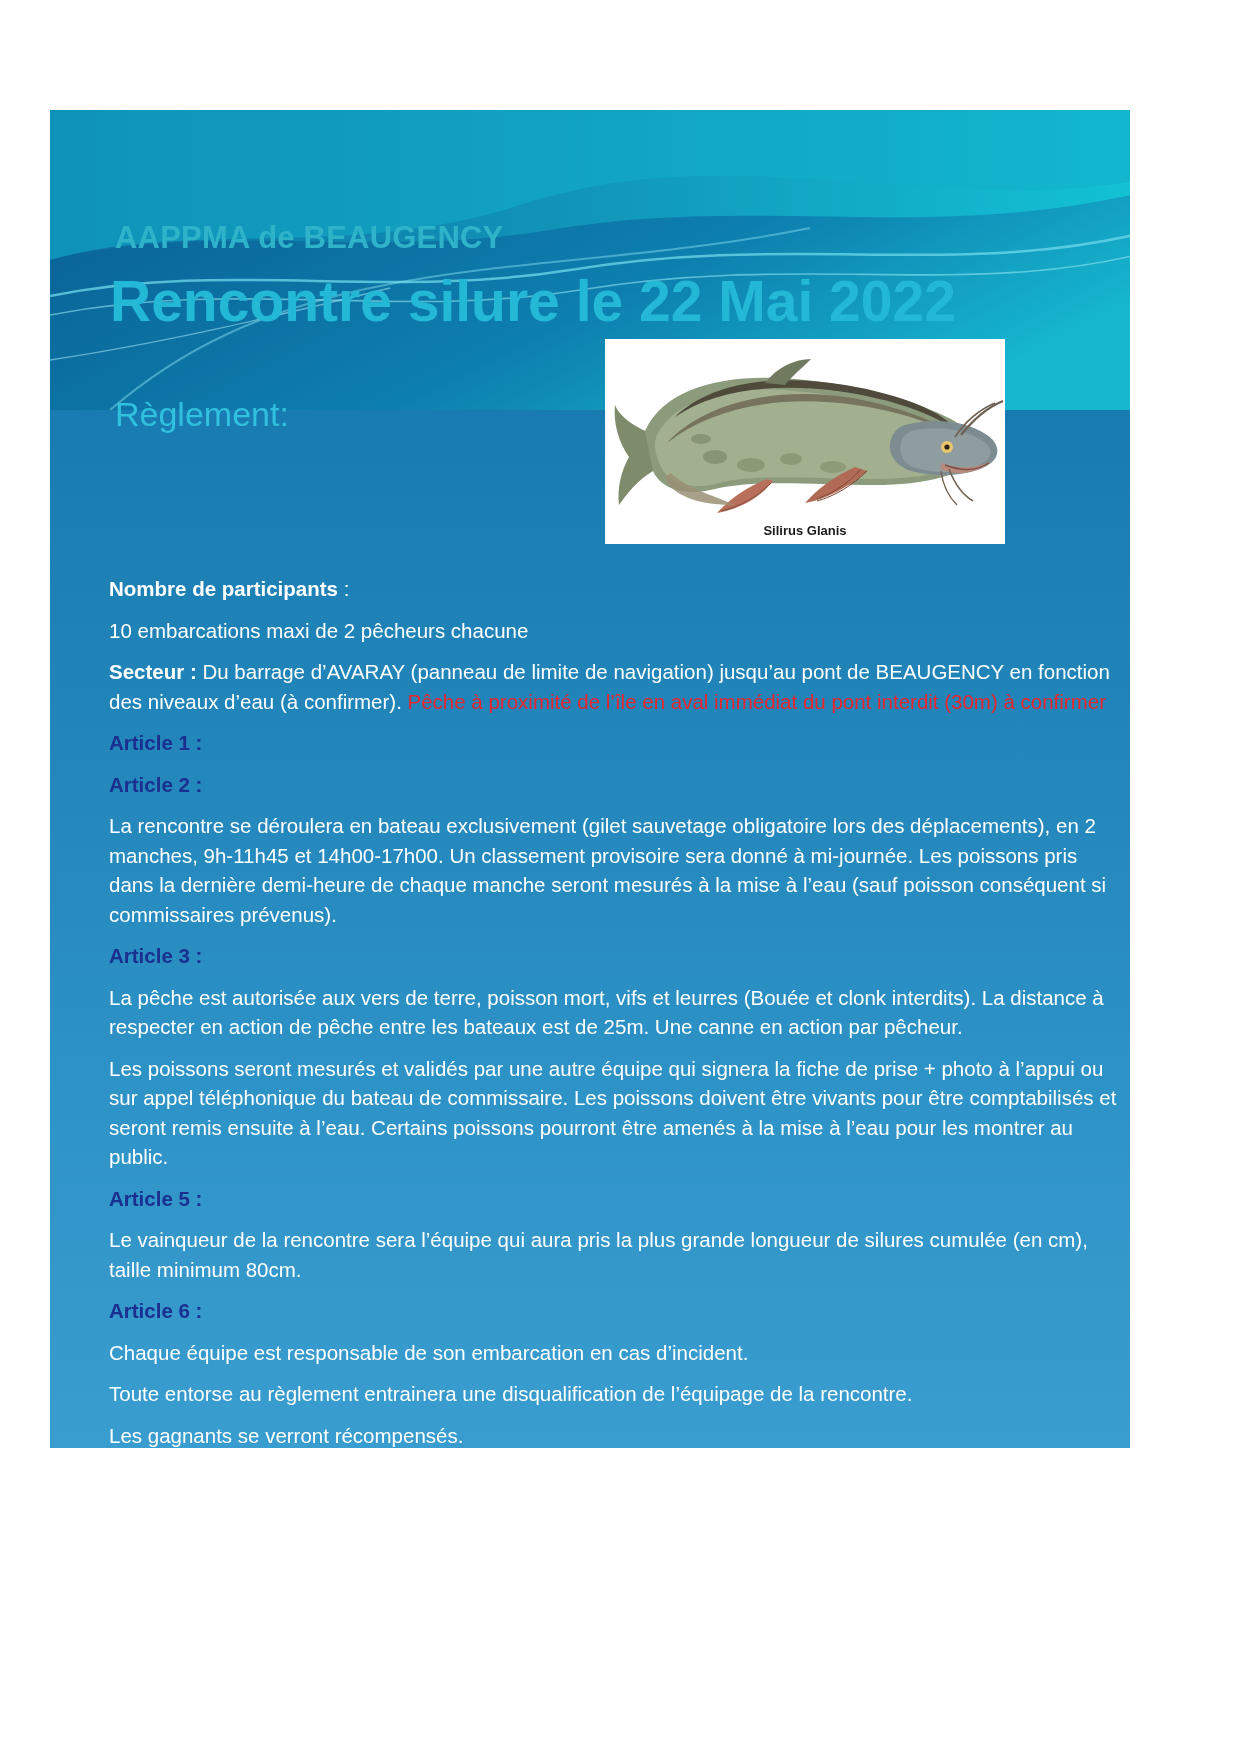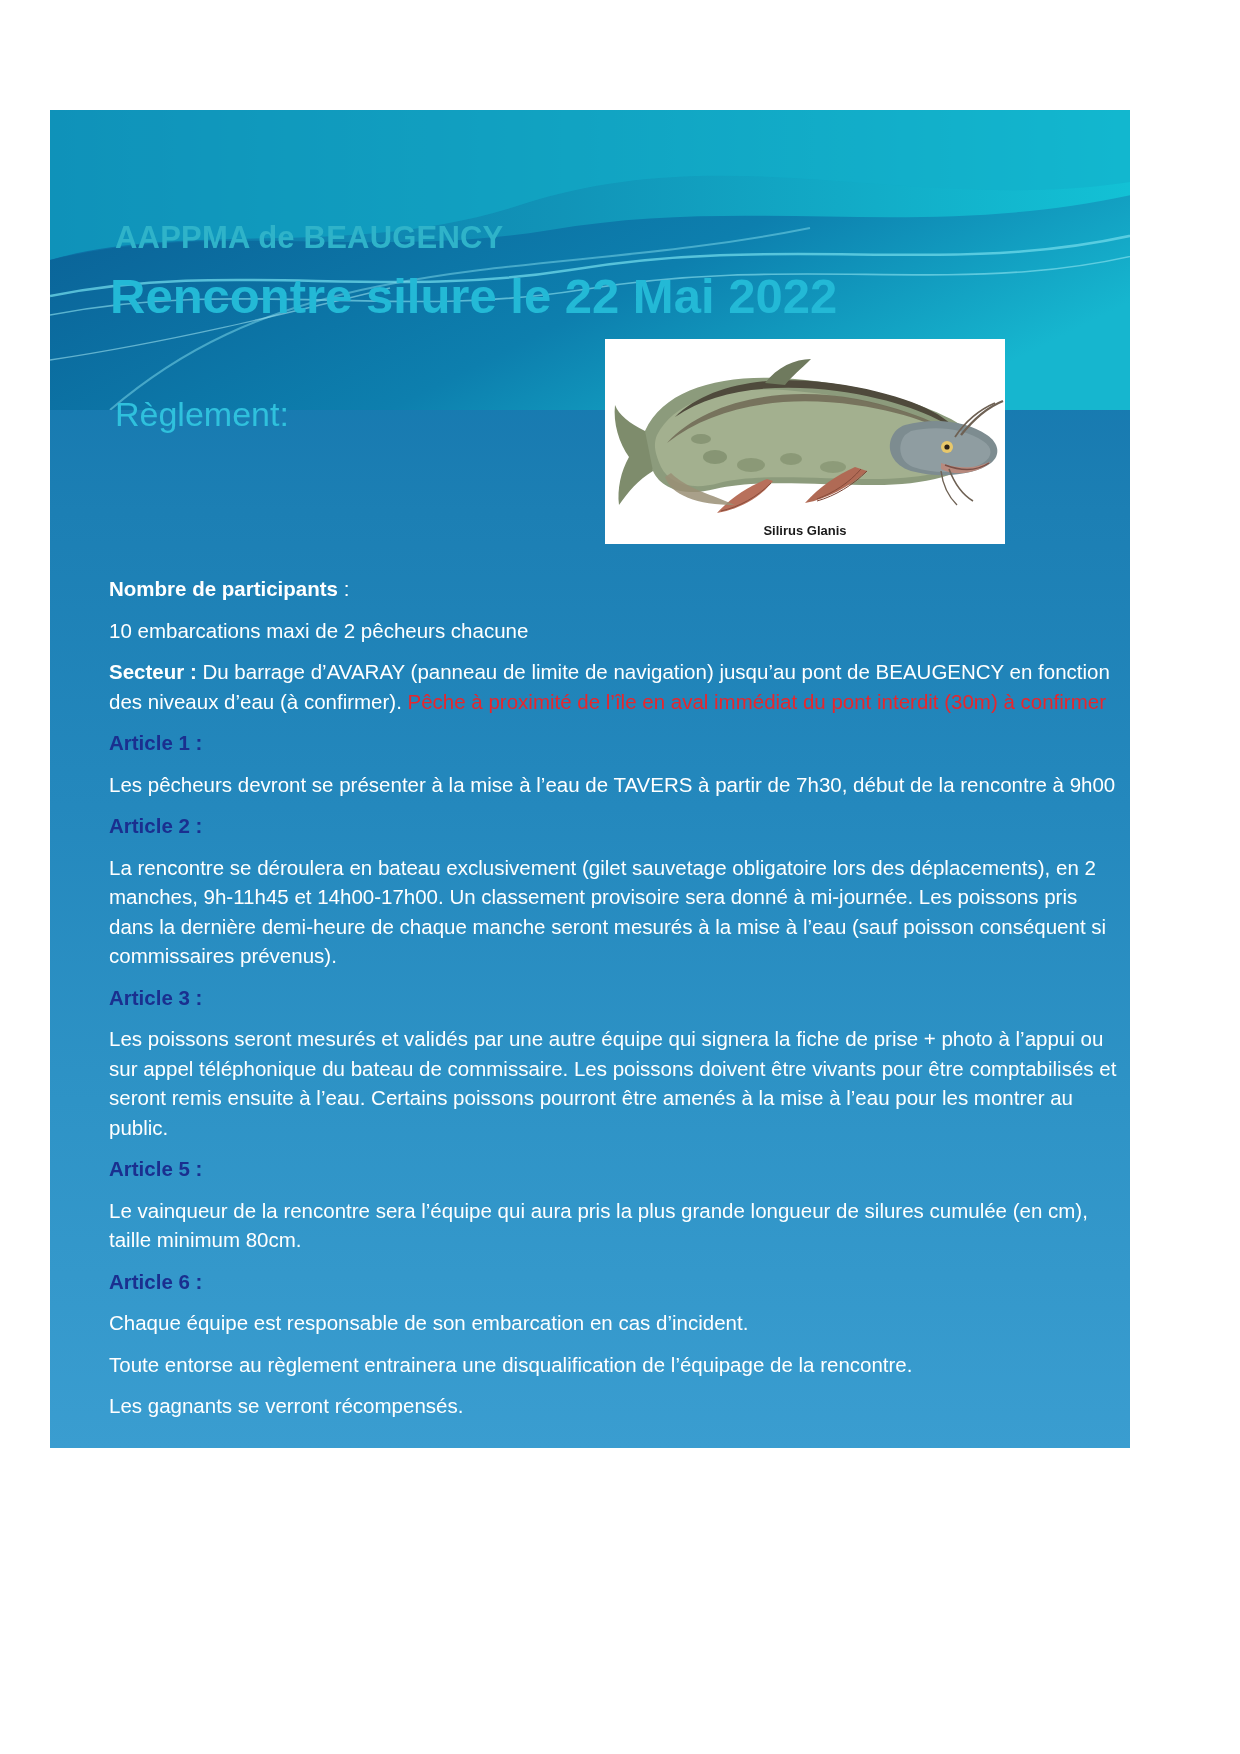--- a/index.html
+++ b/index.html
@@ -43,21 +43,21 @@
     font-size: 31px;
     font-weight: bold;
     color: #2fb3c9;
     letter-spacing: 0.2px;
     white-space: nowrap;
   }
   .main-title {
     position: absolute;
     left: 60px;
     top: 158px;
-    font-size: 49px;
+    font-size: 57px;
     font-weight: bold;
     color: #23b9d6;
     white-space: nowrap;
   }
   .reglement-title {
     position: absolute;
     left: 65px;
     top: 285px;
     font-size: 34px;
     font-weight: normal;
@@ -186,26 +186,26 @@
   <div class="rules">
     <p>
       <span class="lbl-bold">Nombre de participants</span><span> :</span>
     </p>
     <p>10 embarcations maxi  de 2 pêcheurs chacune</p>
     <p>
       <span class="lbl-bold">Secteur :</span><span> Du barrage d’AVARAY (panneau de limite de navigation) jusqu’au pont de BEAUGENCY en fonction des niveaux d’eau (à confirmer). </span><span class="red">Pêche à proximité de l’île en aval immédiat du pont interdit (30m) à confirmer</span>
     </p>
 
     <p class="art-head">Article 1 :</p>
-    <p>Les pêcheurs devront se présenter à la mise à l’eau de TAVERS à partir de 7h30, début de la rencontre à 9h00</p>
 
     <p class="art-head">Article 2 :</p>
     <p>La rencontre se déroulera en bateau exclusivement (gilet sauvetage obligatoire lors des déplacements), en 2 manches, 9h-11h45 et 14h00-17h00. Un classement provisoire sera donné à mi-journée. Les poissons pris dans la dernière demi-heure de chaque manche seront mesurés à la mise à l’eau (sauf poisson conséquent si commissaires prévenus).</p>
 
     <p class="art-head">Article 3 :</p>
+    <p>La pêche est autorisée aux vers de terre, poisson mort, vifs et leurres (Bouée et clonk interdits). La distance à respecter en action de pêche entre les bateaux est de 25m. Une canne en action par pêcheur.</p>
 
     <p>Les poissons seront mesurés et validés par une autre équipe qui signera la fiche de prise + photo à l’appui ou sur appel téléphonique du bateau de commissaire. Les poissons doivent être vivants pour être comptabilisés et seront remis ensuite à l’eau. Certains poissons pourront être amenés à la mise à l’eau pour les montrer au public.</p>
 
     <p class="art-head">Article 5 :</p>
     <p>Le vainqueur de la rencontre sera l’équipe qui aura pris la plus grande longueur de silures cumulée (en cm), taille minimum 80cm.</p>
 
     <p class="art-head">Article 6 :</p>
     <p>Chaque équipe est responsable de son embarcation en cas d’incident.</p>
 
     <p>Toute entorse au règlement entrainera une disqualification de l’équipage de la rencontre.</p>

